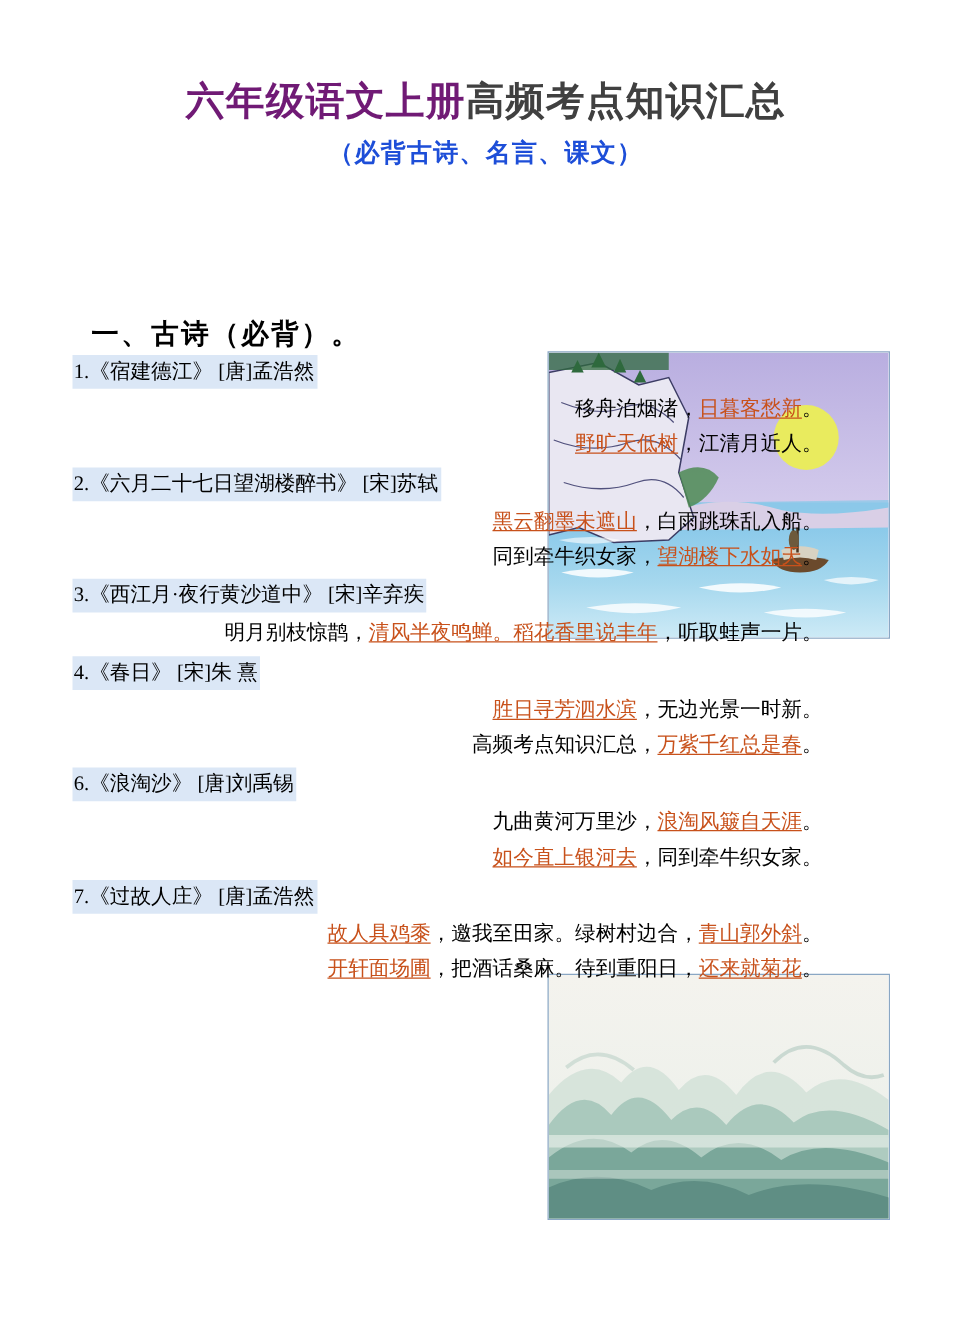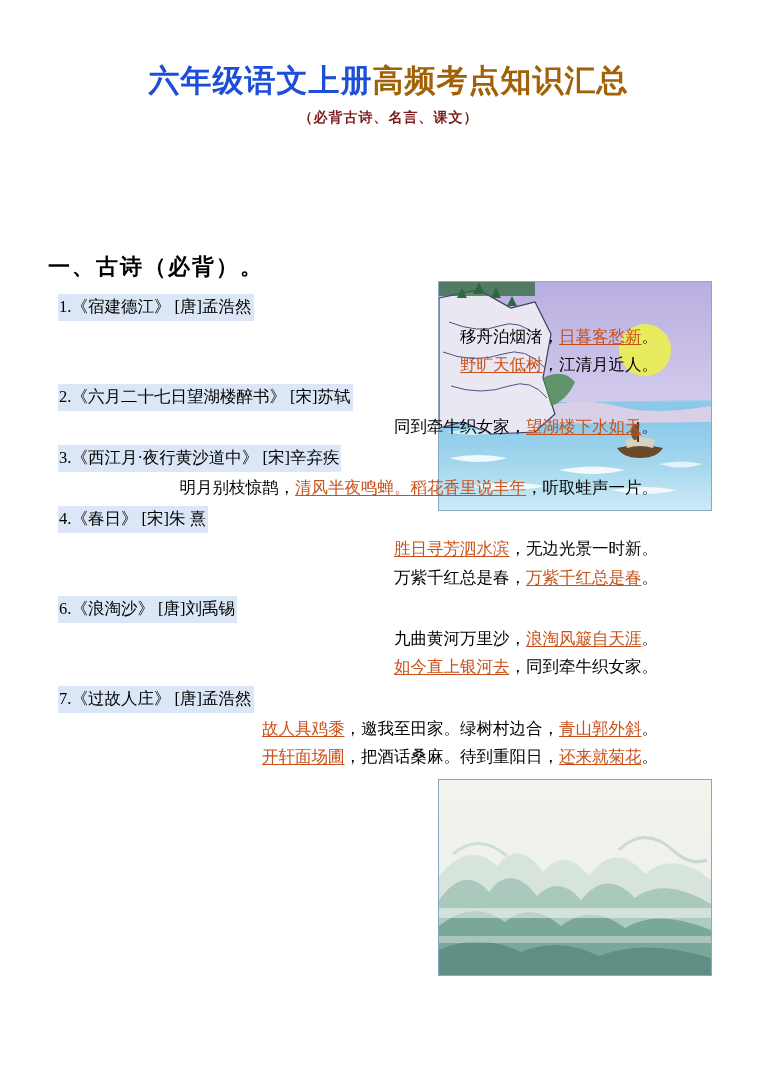--- a/index.html
+++ b/index.html
@@ -24,46 +24,46 @@
   .title-wrap {
     text-align: center;
     margin-top: 62px;
   }
   .title-line {
     font-size: 31px;
     font-weight: bold;
     letter-spacing: 1px;
     line-height: 1.2;
   }
-  .title-black { color: #1d4ed8; }
-  .title-red { color: #a16207; }
+  .title-black { color: #701a75; }
+  .title-red { color: #404040; }
   .subtitle {
     margin-top: 10px;
-    font-size: 14px;
+    font-size: 20px;
     font-weight: bold;
-    color: #7f1d1d;
+    color: #1d4ed8;
     letter-spacing: 1px;
   }
 
   
   .section-heading {
     position: absolute;
-    left: 48px;
+    left: 73px;
     top: 190px;
     font-size: 22px;
     font-weight: bold;
     color: #000;
     letter-spacing: 2px;
   }
 
   
   .content {
     position: absolute;
     left: 58px;
-    top: 232px;
+    top: 222px;
     width: 600px;
   }
   .poem {
     margin-bottom: 4px;
   }
   .poem-title {
     font-size: 16.5px;
     color: #000;
     background: #dbe7f6;
     display: inline-block;
@@ -197,38 +197,41 @@
         <span class="plain">移舟泊烟渚，</span><span class="hl">日暮客愁新</span><span class="plain">。</span>
       </div>
       <div class="poem-line">
         <span class="hl">野旷天低树</span><span class="plain">，江清月近人。</span>
       </div>
     </div>
 
     <div class="poem">
       <div class="poem-title">2.《六月二十七日望湖楼醉书》 [宋]苏轼</div>
       <div class="poem-line">
+        <span class="hl">黑云翻墨未遮山</span><span class="plain">，白雨跳珠乱入船。</span>
+      </div>
+      <div class="poem-line">
         <span class="plain">同到牵牛织女家，</span><span class="hl">望湖楼下水如天</span><span class="plain">。</span>
       </div>
     </div>
 
     <div class="poem">
       <div class="poem-title">3.《西江月·夜行黄沙道中》 [宋]辛弃疾</div>
       <div class="poem-line">
         <span class="plain">明月别枝惊鹊，</span><span class="hl">清风半夜鸣蝉。</span><span class="hl">稻花香里说丰年</span><span class="plain">，听取蛙声一片。</span>
       </div>
     </div>
 
     <div class="poem">
       <div class="poem-title">4.《春日》 [宋]朱 熹</div>
       <div class="poem-line">
         <span class="hl">胜日寻芳泗水滨</span><span class="plain">，无边光景一时新。</span>
       </div>
       <div class="poem-line">
-        <span class="plain">万紫千红总是春，</span><span class="hl">万紫千红总是春</span><span class="plain">。</span>
+        <span class="plain">高频考点知识汇总，</span><span class="hl">万紫千红总是春</span><span class="plain">。</span>
       </div>
     </div>
 
 
     <div class="poem">
       <div class="poem-title">6.《浪淘沙》 [唐]刘禹锡</div>
       <div class="poem-line">
         <span class="plain">九曲黄河万里沙，</span><span class="hl">浪淘风簸自天涯</span><span class="plain">。</span>
       </div>
       <div class="poem-line">

